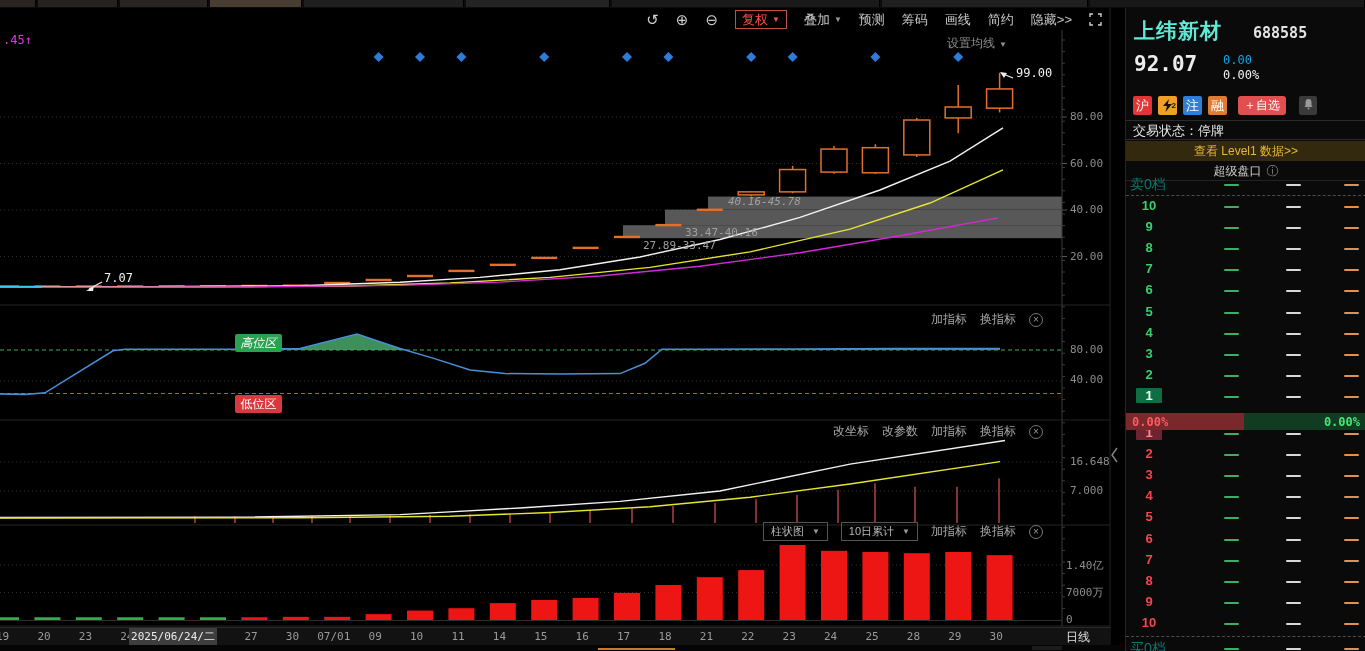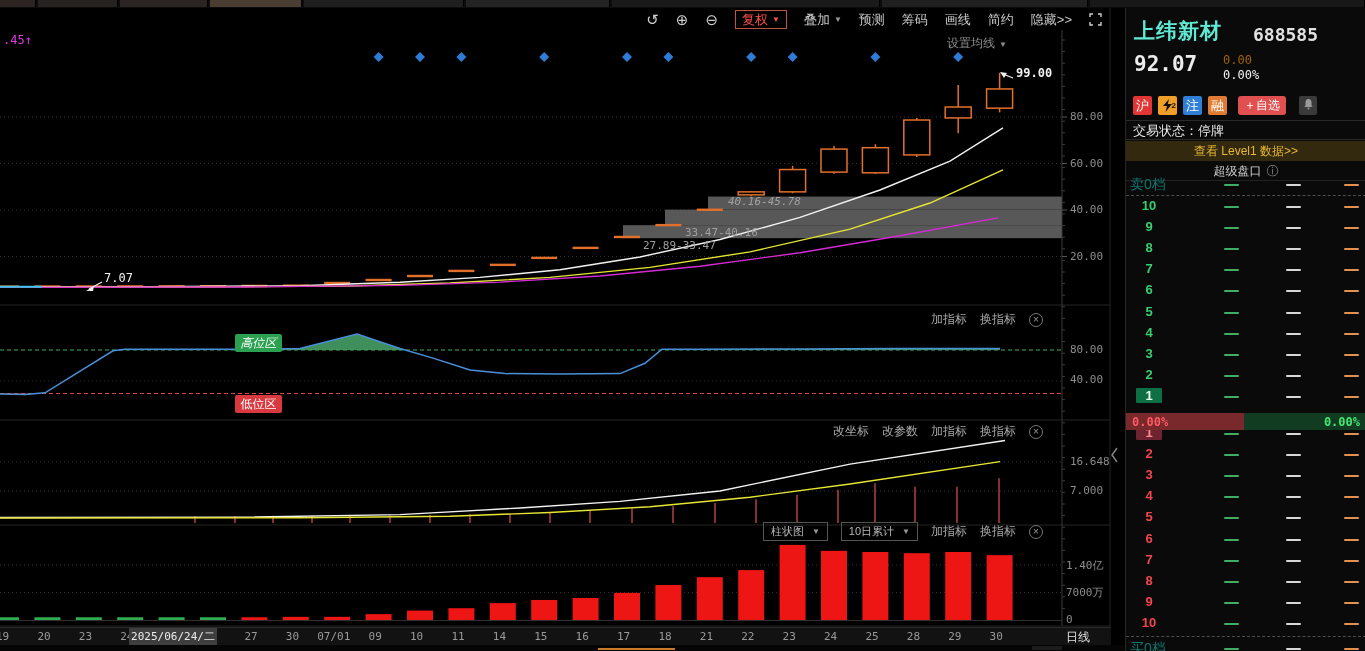--- a/index.html
+++ b/index.html
@@ -45,23 +45,23 @@
                border-top:1px solid #2b2b2b; z-index:2; }
   .dlbl { position:absolute; top:2px; color:#9a9a9a; font-size:11px; }
   .dhl { position:absolute; top:0; height:18px; background:#3e3e3e; color:#ececec; font-size:11px;
          text-align:center; line-height:18px; }
   .period { position:absolute; top:629px; left:1066px; color:#e2e2e2; font-size:12px; z-index:2; }
   .bottomstrip { position:absolute; top:645px; left:0; width:1125px; height:6px; background:#050505; z-index:2; }
 
   .rpanel { position:absolute; top:8px; left:1125px; width:240px; height:643px; background:#0a0a0a;
             border-left:1px solid #262626; z-index:4; }
   .rp-name { position:absolute; left:8px; top:9px; color:#5eead4; font-size:21px; font-weight:bold; letter-spacing:1px; }
-  .rp-code { position:absolute; left:127px; top:16px; color:#e2e2e2; font-size:18px; font-weight:bold; }
+  .rp-code { position:absolute; left:127px; top:16px; color:#e2e2e2; font-size:15px; font-weight:bold; }
   .rp-price { position:absolute; left:8px; top:44px; color:#ececec; font-size:21px; font-weight:bold; }
-  .rp-chg { position:absolute; left:97px; top:45px; color:#a16207; font-size:12px; }
+  .rp-chg { position:absolute; left:97px; top:45px; color:#0ea5e9; font-size:12px; }
   .rp-chgp { position:absolute; left:97px; top:60px; color:#f0f0f0; font-size:12px; }
   .badges { position:absolute; left:0; top:88px; width:240px; height:20px; }
   .bdg { position:absolute; top:0; height:19px; color:#fff; font-size:13px; text-align:center;
          line-height:19px; border-radius:2px; cursor:pointer; }
   .rp-status { position:absolute; left:0; top:112px; width:240px; height:20px; border-top:1px solid #2a2a2a;
                border-bottom:1px solid #2a2a2a; color:#e8e8e8; font-size:13px; line-height:19px; padding-left:7px; }
   .rp-level1 { position:absolute; left:0; top:133px; width:240px; height:20px; background:#33290f;
                color:#e8b831; font-size:12px; text-align:center; line-height:20px; cursor:pointer; }
   .rp-super { position:absolute; left:0; top:153px; width:240px; height:20px; color:#cfcfcf; font-size:12px;
               text-align:center; line-height:20px; border-bottom:1px solid #222; cursor:pointer; }
@@ -336,21 +336,21 @@
         <div class="axis-lbl mono" style="left: 1066px; top: 557.98px;">1.40亿</div>
         <div class="axis-lbl mono" style="left: 1066px; top: 585.49px;">7000万</div>
         <div class="axis-lbl mono" style="left: 1066px; top: 613px;">0</div>
       </div>
     <div id="zonelabels">
         <div class="zone-lbl mono" style="left: 728px; top: 195px; font-style: italic;">40.16-45.78</div>
         <div class="zone-lbl mono" style="left: 685px; top: 226.182px;">33.47-40.16</div>
         <div class="zone-lbl mono" style="left: 643px; top: 239.156px;">27.89-33.47</div>
       </div>
 
-    <div class="ann mono" id="ann-high" style="left: 1016px; top: 66px; font-weight: bold;">99.00</div>
+    <div class="ann mono" id="ann-high" style="left: 1016px; top: 66px;">99.00</div>
     <div class="ann mono" id="ann-left" style="left: 104px; top: 271px;">7.07</div>
 
     <div class="zone-badge high" style="left:235px;top:334px;font-style:italic;">高位区</div>
     <div class="zone-badge low" style="left:235px;top:395px;">低位区</div>
 
     <div class="phead" id="ph1" style="top:311px;right:322px;">
         <span class="plink">加指标</span>
         <span class="plink">换指标</span>
         <span class="pclose">×</span>
       </div>

